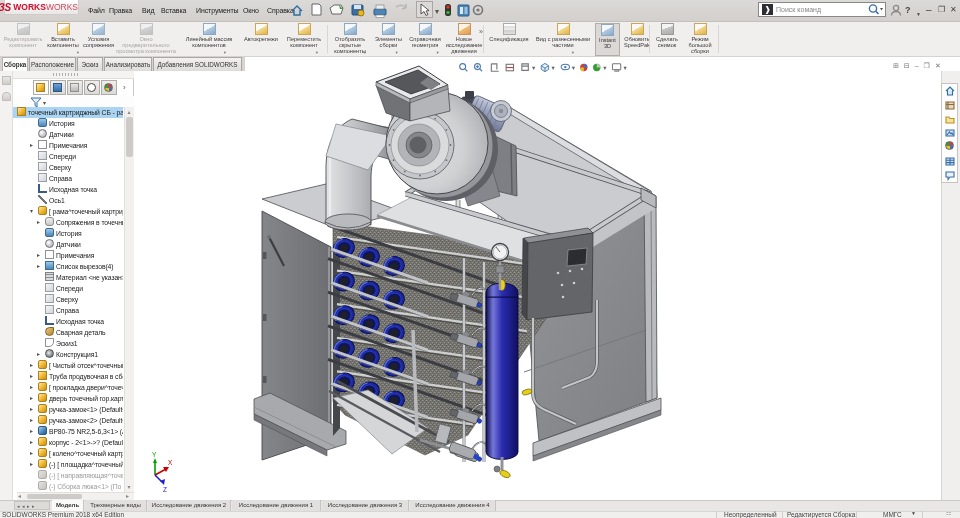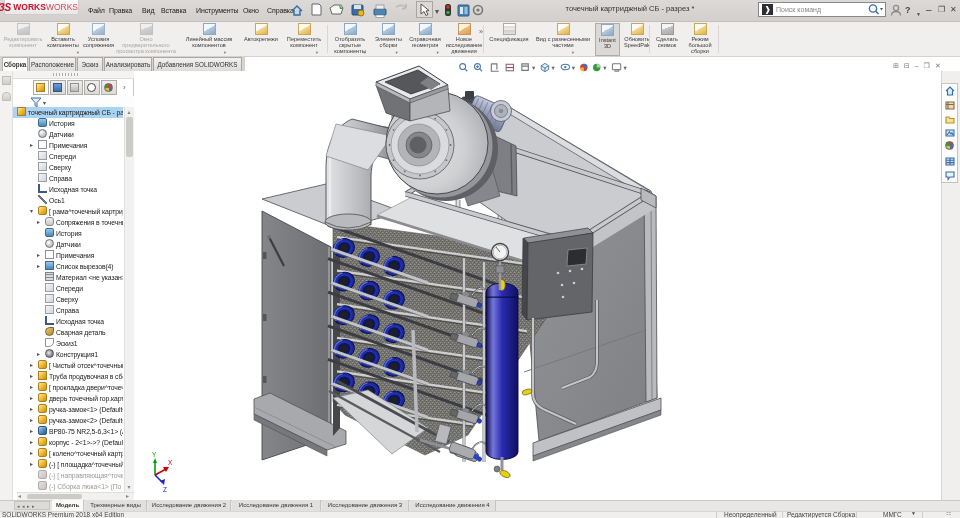--- a/index.html
+++ b/index.html
@@ -48,21 +48,20 @@
       <span>WORKS</span>
       <span class="wk">WORKS</span>
     </div>
 <div class="ab menu" style="left:88px;">Файл</div>
 <div class="ab menu" style="left:109px;">Правка</div>
 <div class="ab menu" style="left:142px;">Вид</div>
 <div class="ab menu" style="left:161px;">Вставка</div>
 <div class="ab menu" style="left:196px;">Инструменты</div>
 <div class="ab menu" style="left:243px;">Окно</div>
 <div class="ab menu" style="left:267px;">Справка</div>
-<div class="ab" id="title">точечный картриджный СБ - разрез *</div>
 <div class="ab" id="search"><span style="display:inline-block;width:11px;height:11px;background:#2d2d35;margin:0 3px;color:#fff;font-size:8px;text-align:center;line-height:11px;">❱</span>Поиск команд<svg style="margin-left:auto;margin-right:2px;" width="16" height="13" viewBox="0 0 16 13">
         <circle cx="6" cy="5.5" r="3.6" fill="none" stroke="#3a6ea5" stroke-width="1.4"></circle>
         <line x1="8.7" y1="8.2" x2="11.5" y2="11" stroke="#3a6ea5" stroke-width="1.6"></line>
         <path d="M13,5 L16,5 L14.5,7.5 Z" fill="#555"></path>
       </svg></div>
 <svg class="ab" style="left:890px;top:4px;" width="12" height="12" viewBox="0 0 12 12">
       <circle cx="6" cy="4" r="2.6" fill="none" stroke="#8a8a8a" stroke-width="1.3"></circle>
       <path d="M1.5,11.5 Q1.5,7.5 6,7.5 Q10.5,7.5 10.5,11.5" fill="none" stroke="#8a8a8a" stroke-width="1.3"></path>
     </svg>
 <div class="ab winbtn" style="left:905px;font-weight:bold;font-size:9px;">?</div>

